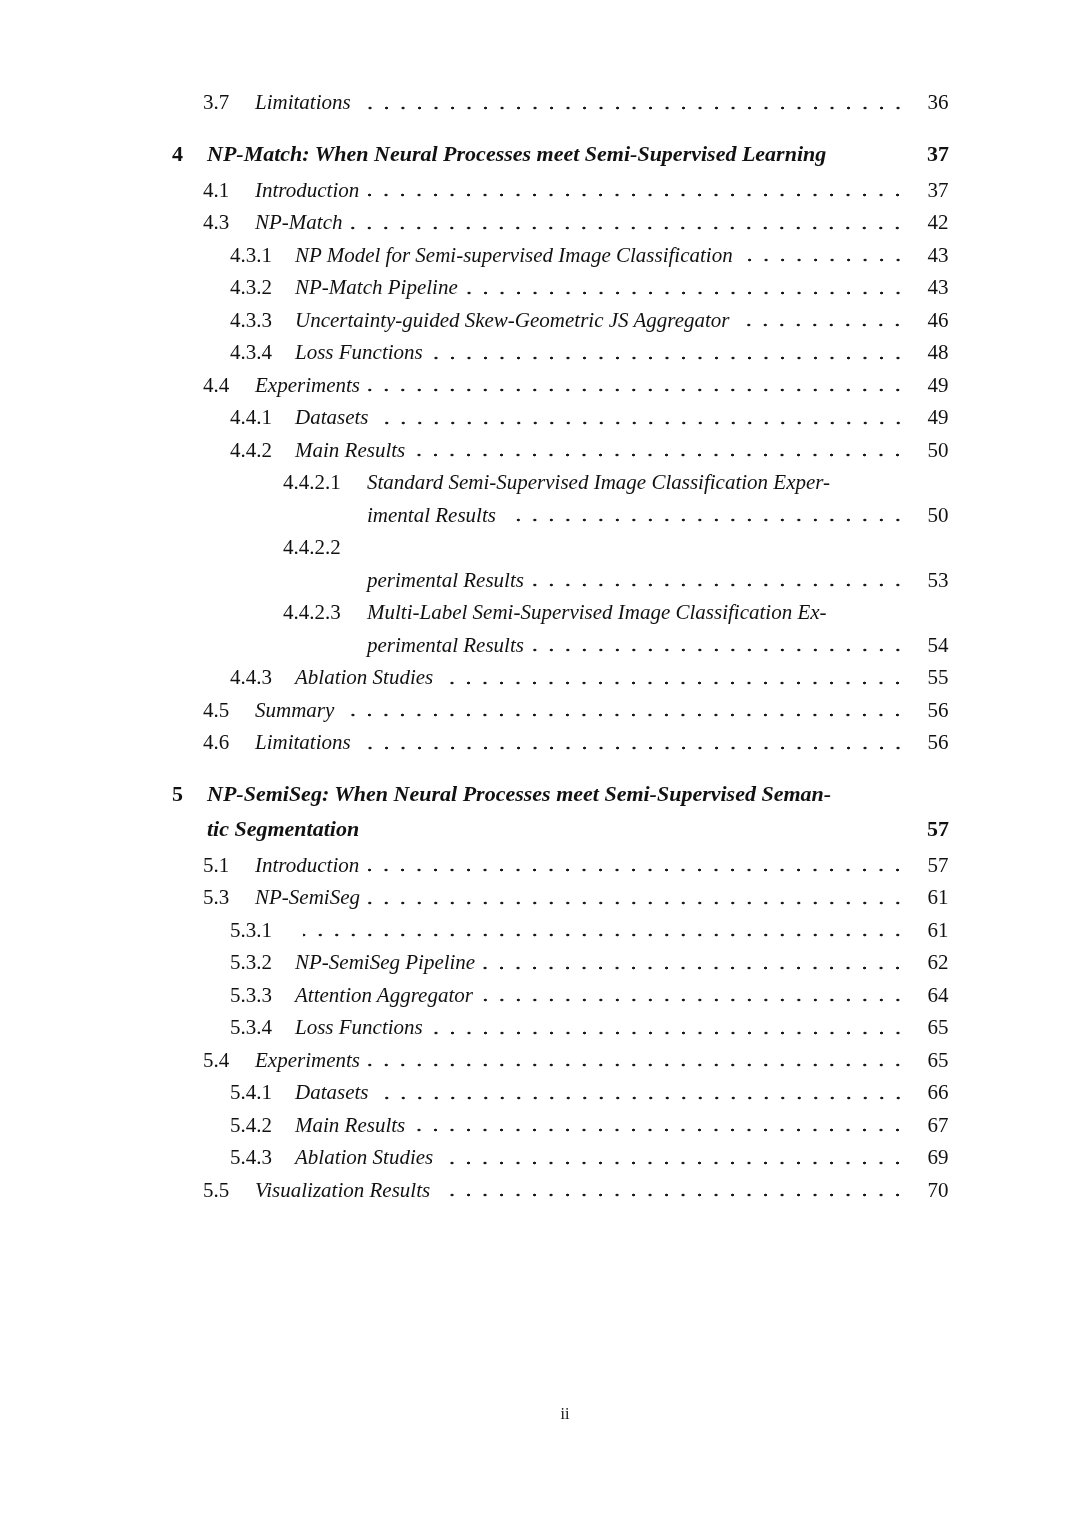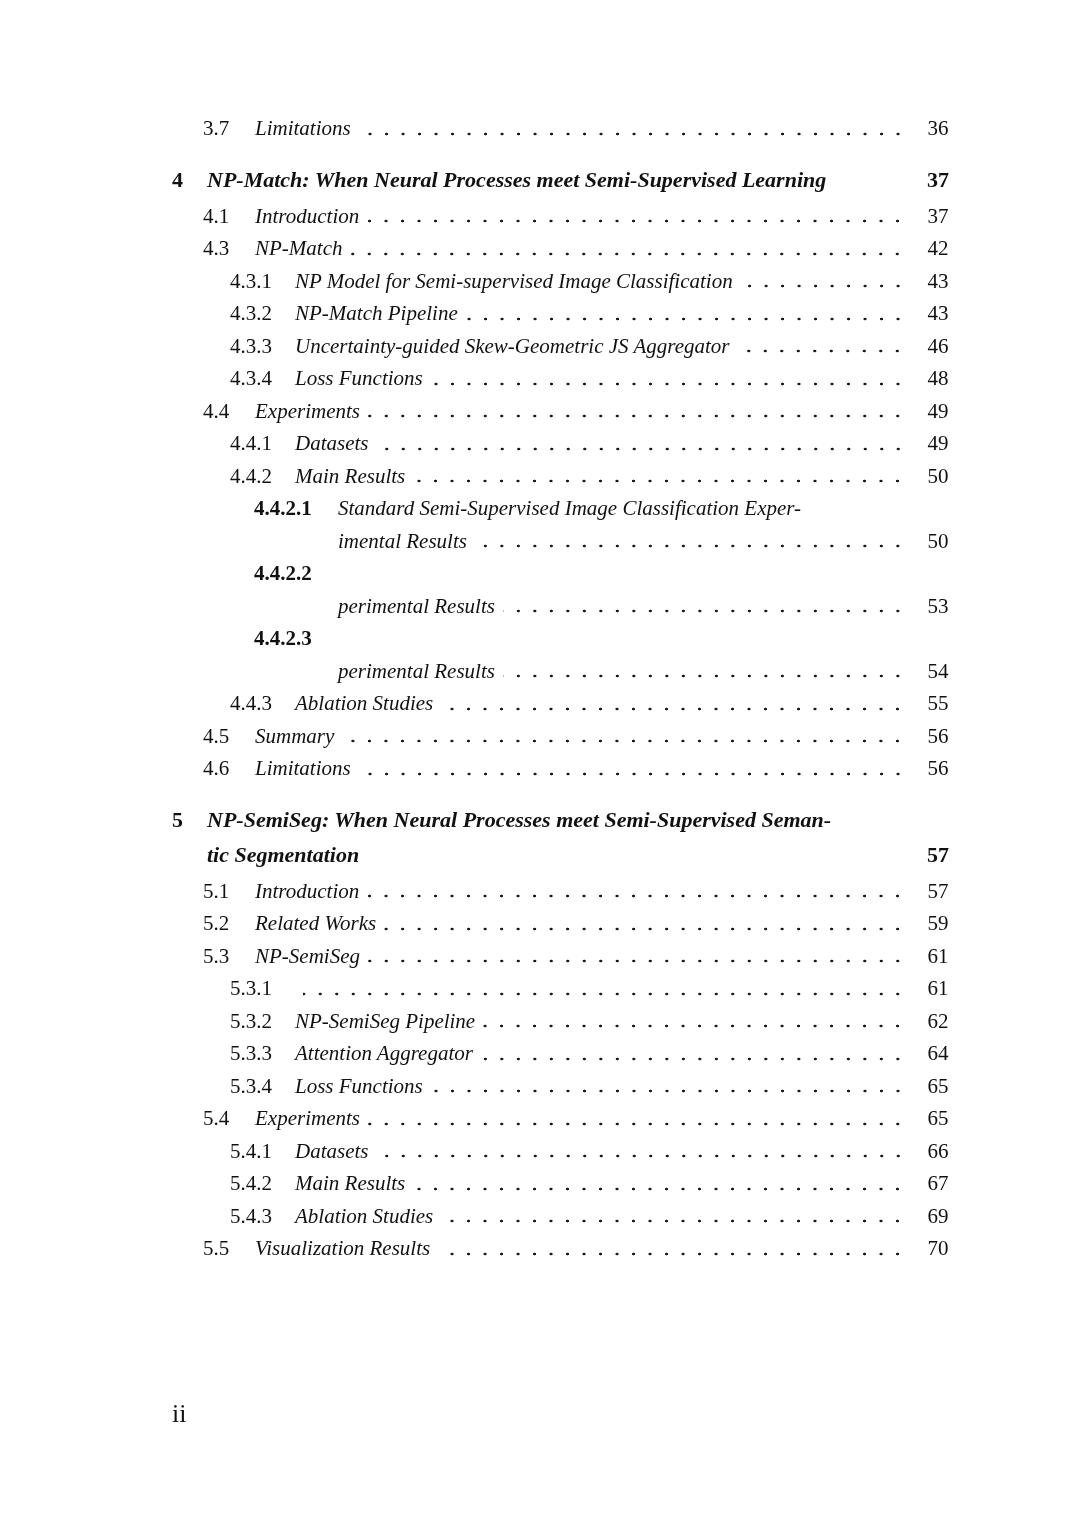--- a/index.html
+++ b/index.html
@@ -15,37 +15,37 @@
     width: 1080px;
     height: 1528px;
     position: relative;
     background: #ffffff;
   }
   .content {
     position: absolute;
     left: 172px;
     top: 0;
     width: 786px;
-    padding-top: 112px;
+    padding-top: 86px;
     font-size: 21px;
     line-height: 32.5px;
   }
   .row {
     display: flex;
     flex-direction: row;
     align-items: stretch;
     white-space: nowrap;
   }
   .num {
     flex: 0 0 auto;
     display: inline-block;
   }
   .sec  > .num { margin-left: 31px;  width: 52px; }
   .sub  > .num { margin-left: 58px;  width: 65px; }
-  .subsub > .num { margin-left: 82px; width: 84px; font-weight: bold; }
+  .subsub > .num { margin-left: 111px; width: 84px; }
   .title { flex: 0 0 auto; font-style: italic; }
   .leader {
     flex: 1 1 auto;
     min-width: 0;
     margin: 0 10px 0 8px;
     background-image: radial-gradient(circle, #1a1a1a 1.3px, rgba(0,0,0,0) 1.6px);
     background-size: 16.5px 10px;
     background-repeat: repeat-x;
     background-position: right 2px bottom 6px;
   }
@@ -61,21 +61,22 @@
     line-height: 35px;
   }
   .chap > .num { margin-left: 0; width: 35px; }
   .chap-gap-top { margin-top: 17px; }
   .chap-gap-bottom { margin-bottom: 3px; }
   .footer {
     position: absolute;
     left: 172px;
     width: 786px;
     top: 1398px;
-    font-size: 26px;
+    text-align: center;
+    font-size: 16px;
     line-height: 32.5px;
   }
 </style>
 </head>
 <body>
 
 <div class="page">
   <div class="content">
 
     <div class="row sec">
@@ -177,20 +178,21 @@
         <span class="num"></span>
         <span class="title">perimental Results</span>
         <span class="leader"></span>
         <span class="pagenum">53</span>
       </div>
     </div>
 
     <div>
       <div class="row subsub">
         <span class="num">4.4.2.3</span>
+        <span class="title">Multi-Label Semi-Supervised Image Classification Ex-</span>
       </div>
       <div class="row subsub">
         <span class="num"></span>
         <span class="title">perimental Results</span>
         <span class="leader"></span>
         <span class="pagenum">54</span>
       </div>
     </div>
 
     <div class="row sub">
@@ -227,26 +229,20 @@
       </div>
     </div>
 
     <div class="row sec">
       <span class="num">5.1</span>
       <span class="title">Introduction</span>
       <span class="leader"></span>
       <span class="pagenum">57</span>
     </div>
 
-    <div class="row sec">
-      <span class="num">5.2</span>
-      <span class="title">Related Works</span>
-      <span class="leader"></span>
-      <span class="pagenum">59</span>
-    </div>
 
     <div class="row sec">
       <span class="num">5.3</span>
       <span class="title">NP-SemiSeg</span>
       <span class="leader"></span>
       <span class="pagenum">61</span>
     </div>
 
     <div class="row sub">
       <span class="num">5.3.1</span>

